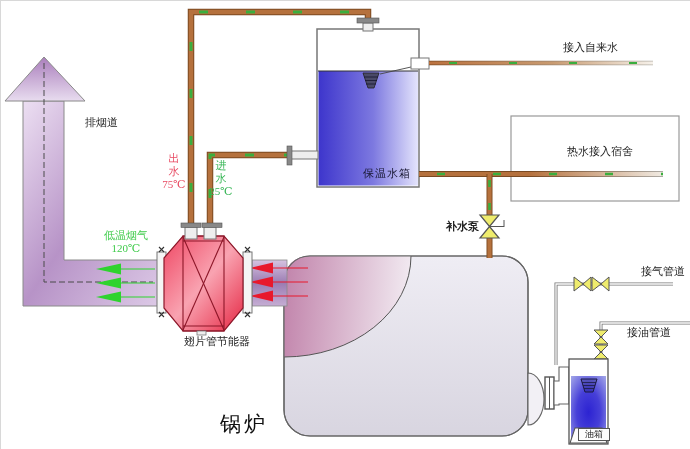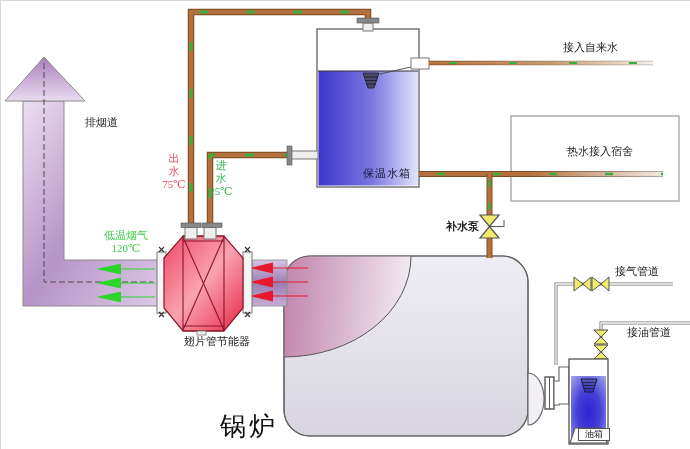--- a/index.html
+++ b/index.html
@@ -12,21 +12,21 @@
   .lbl{
     position:absolute;font-size:11px;color:#222;line-height:1.18;
     white-space:pre-line;text-align:center;
   }
   .lbl.left{text-align:right;}
   .red{color:#e84a62;}
   .dred{color:#e6243f;}
   .green{color:#35b554;}
   .bgreen{color:#3ecb4a;}
   .tanklbl{color:#15152e;letter-spacing:1px;}
-  .boilerlbl{font-size:26px;color:#111;letter-spacing:3px;}
+  .boilerlbl{font-size:21px;color:#111;letter-spacing:3px;}
   .oilbox{
     position:absolute;font-size:9px;color:#222;background:#fdfdfd;
     border:1px solid #555;padding:0 6px;line-height:1.2;
   }
 </style>
 </head>
 <body>
 
 <div class="canvas">
 
@@ -254,18 +254,18 @@
 <div class="lbl green" style="left:206px;top:158px;width:28px;">进
 水
 25℃</div>
 <div class="lbl bgreen" style="left:96px;top:228px;width:58px;text-align:center;">低温烟气
 120℃</div>
 <div class="lbl left" style="left:167px;top:334px;margin-left:16px;">翅片管节能器</div>
 <div class="lbl left tanklbl" style="left:334px;top:166px;margin-left:28px;">保温水箱</div>
 <div class="lbl left" style="left:562px;top:40px;">接入自来水</div>
 <div class="lbl left" style="left:566px;top:144px;">热水接入宿舍</div>
 <div class="lbl left" style="left:445px;top:219px;font-weight:bold;">补水泵</div>
-<div class="lbl left" style="left:614px;top:264px;">接气管道</div>
+<div class="lbl left" style="left:640px;top:264px;">接气管道</div>
 <div class="lbl left" style="left:626px;top:325px;">接油管道</div>
 <div class="lbl left boilerlbl" style="left:219px;top:411px;">锅炉</div>
 <div class="oilbox" style="left:577px;top:427px;">油箱</div>
 
 </div>
 
 </body></html>

